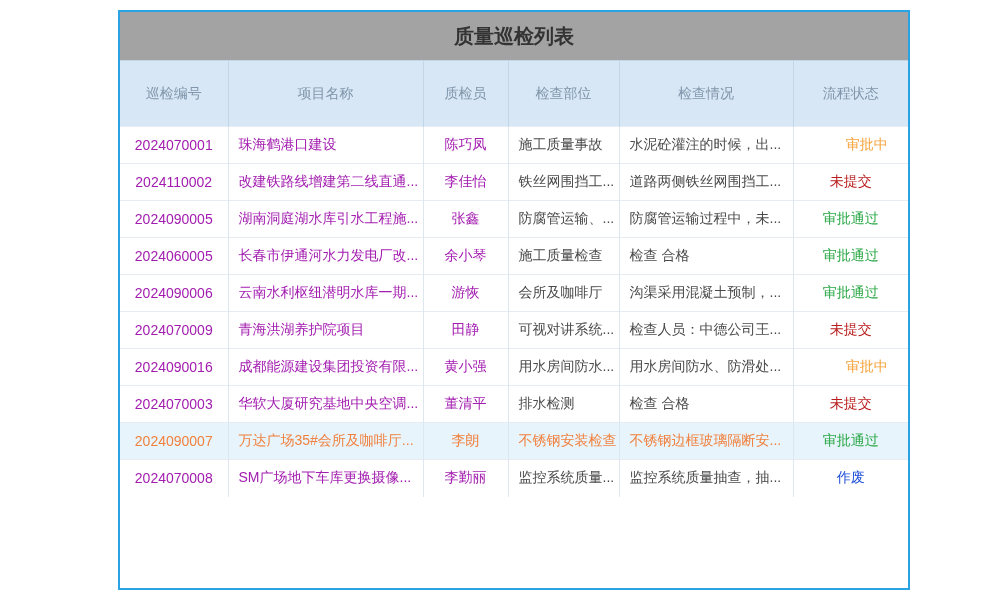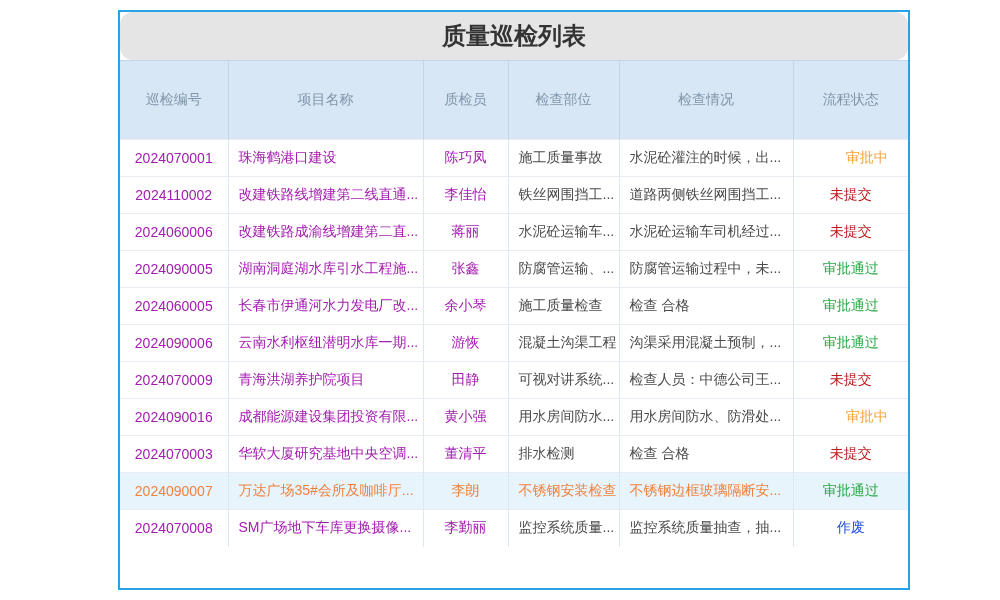--- a/index.html
+++ b/index.html
@@ -8,32 +8,31 @@
     position: absolute;
     left: 118px; top: 10px;
     width: 792px; height: 580px;
     border: 2px solid #29a3e3;
     background: #ffffff;
     overflow: hidden;
   }
   .title-bar {
     height: 48px;
     display: flex; align-items: center; justify-content: center;
-    font-size: 24px; font-weight: bold; color: #333333;
-    background: #e5e5e5;
-    border-radius: 13px;
+    font-size: 20px; font-weight: bold; color: #333333;
+    background: #a3a3a3;
   }
   table.insp {
     width: 100%;
     border-collapse: collapse;
     table-layout: fixed;
     font-size: 14px;
   }
   table.insp thead th {
-    height: 79px;
+    height: 66px;
     background: #d7e7f5;
     color: #8095ab;
     font-weight: normal;
     border-left: 1px solid #c2d6e8;
     border-top: 1px solid #c2d6e8;
     text-align: center;
     vertical-align: middle;
   }
   table.insp thead th:first-child { border-left: none; }
   table.insp tbody td {
@@ -94,48 +93,40 @@
       </tr>
       <tr>
         <td class="c-center"><span class="t-link">2024110002</span></td>
         <td class="c-left"><span class="t-link">改建铁路线增建第二线直通...</span></td>
         <td class="c-center"><span class="t-link">李佳怡</span></td>
         <td class="c-left"><span class="t-body">铁丝网围挡工...</span></td>
         <td class="c-left"><span class="t-body">道路两侧铁丝网围挡工...</span></td>
         <td class="c-center"><span class="st-unsub">未提交</span></td>
       </tr>
       <tr>
-        <td class="c-center"><span class="t-link">2024060006</span></td>
-        <td class="c-left"><span class="t-link">改建铁路成渝线增建第二直...</span></td>
-        <td class="c-center"><span class="t-link">蒋丽</span></td>
-        <td class="c-left"><span class="t-body">水泥砼运输车...</span></td>
-        <td class="c-left"><span class="t-body">水泥砼运输车司机经过...</span></td>
-        <td class="c-center"><span class="st-unsub">未提交</span></td>
-      </tr>
-      <tr>
         <td class="c-center"><span class="t-link">2024090005</span></td>
         <td class="c-left"><span class="t-link">湖南洞庭湖水库引水工程施...</span></td>
         <td class="c-center"><span class="t-link">张鑫</span></td>
         <td class="c-left"><span class="t-body">防腐管运输、...</span></td>
         <td class="c-left"><span class="t-body">防腐管运输过程中，未...</span></td>
         <td class="c-center"><span class="st-ok">审批通过</span></td>
       </tr>
       <tr>
         <td class="c-center"><span class="t-link">2024060005</span></td>
         <td class="c-left"><span class="t-link">长春市伊通河水力发电厂改...</span></td>
         <td class="c-center"><span class="t-link">余小琴</span></td>
         <td class="c-left"><span class="t-body">施工质量检查</span></td>
         <td class="c-left"><span class="t-body">检查 合格</span></td>
         <td class="c-center"><span class="st-ok">审批通过</span></td>
       </tr>
       <tr>
         <td class="c-center"><span class="t-link">2024090006</span></td>
         <td class="c-left"><span class="t-link">云南水利枢纽潜明水库一期...</span></td>
         <td class="c-center"><span class="t-link">游恢</span></td>
-        <td class="c-left"><span class="t-body">混凝土沟渠工程</span></td>
+        <td class="c-left"><span class="t-body">会所及咖啡厅</span></td>
         <td class="c-left"><span class="t-body">沟渠采用混凝土预制，...</span></td>
         <td class="c-center"><span class="st-ok">审批通过</span></td>
       </tr>
       <tr>
         <td class="c-center"><span class="t-link">2024070009</span></td>
         <td class="c-left"><span class="t-link">青海洪湖养护院项目</span></td>
         <td class="c-center"><span class="t-link">田静</span></td>
         <td class="c-left"><span class="t-body">可视对讲系统...</span></td>
         <td class="c-left"><span class="t-body">检查人员：中德公司王...</span></td>
         <td class="c-center"><span class="st-unsub">未提交</span></td>

